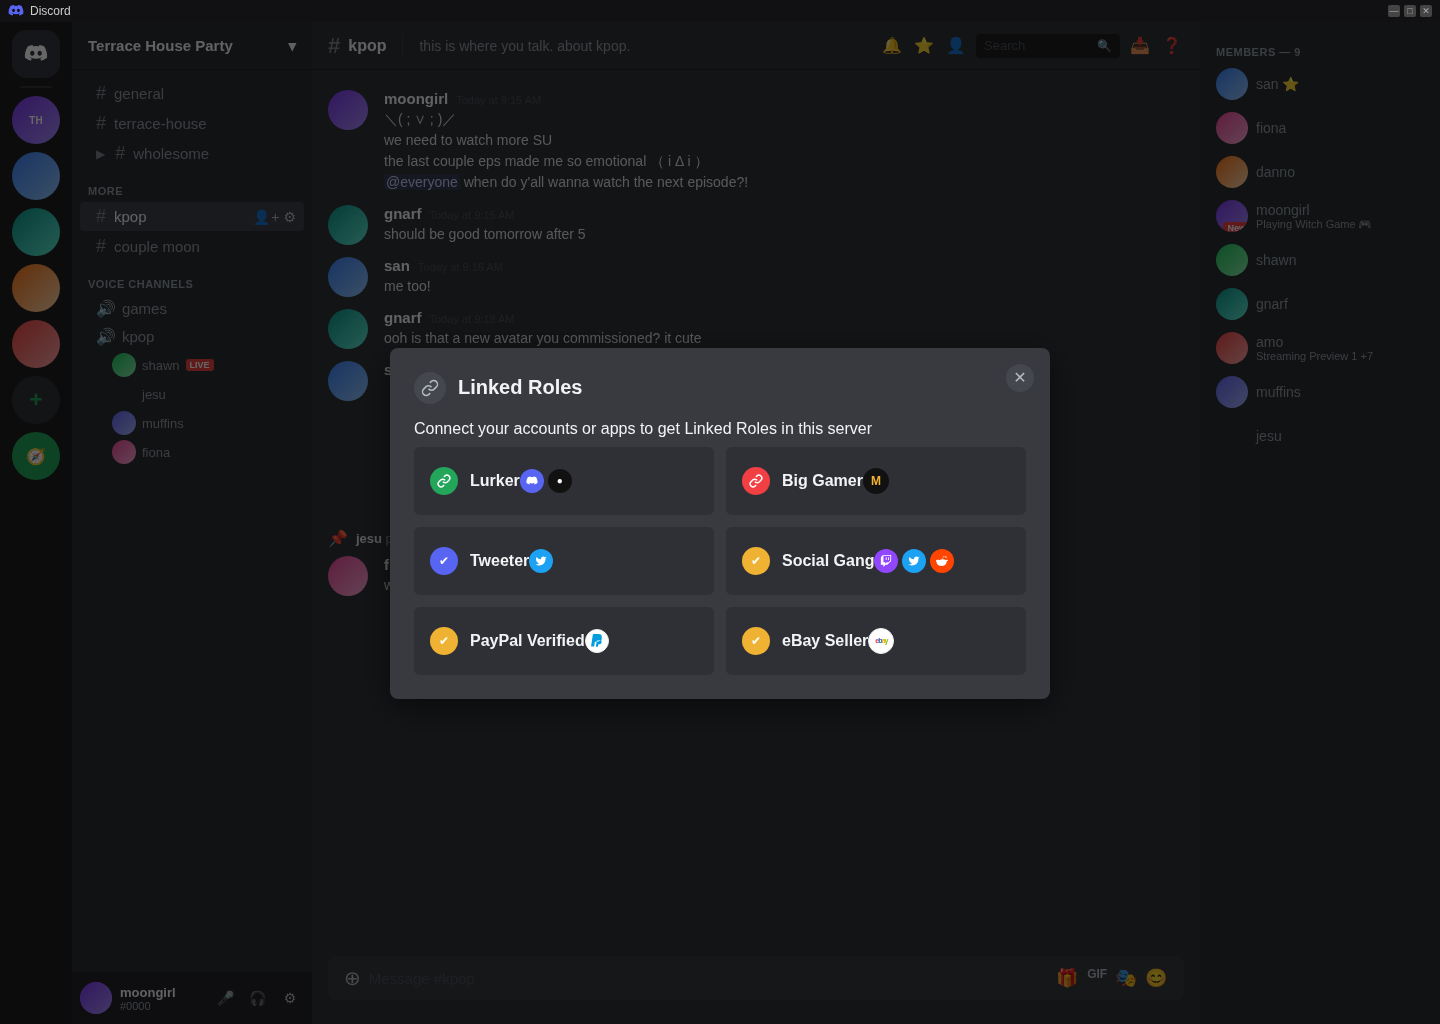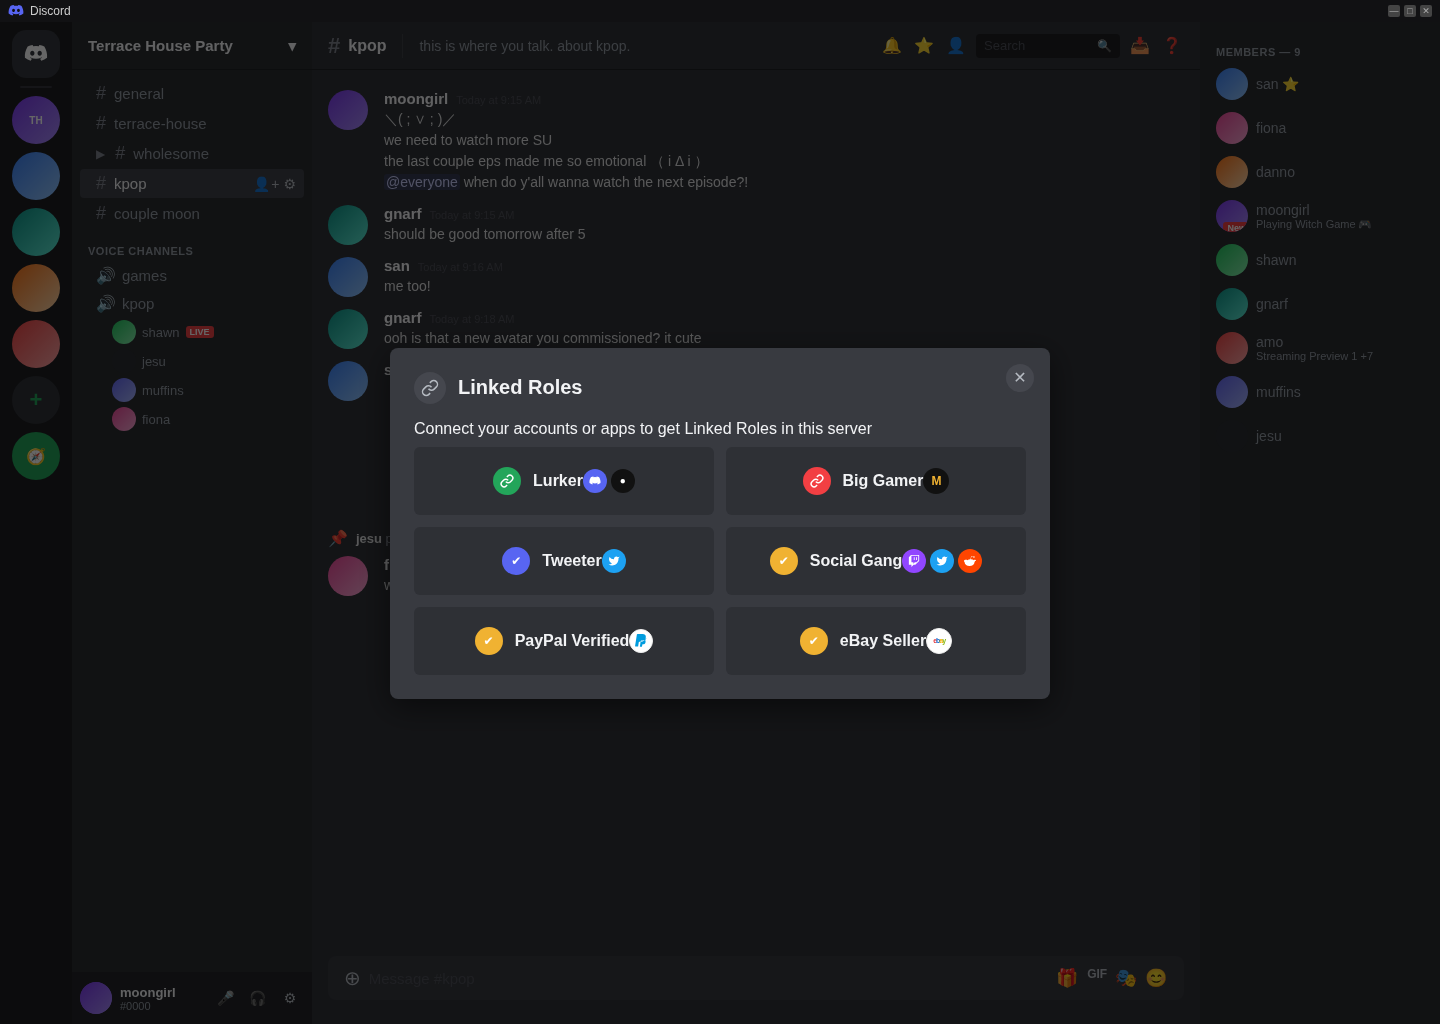--- a/index.html
+++ b/index.html
@@ -171,21 +171,21 @@
     .modal-close {
       position: absolute; top: 16px; right: 16px; width: 28px; height: 28px;
       border-radius: 50%; background: #45474e; border: none; color: #b5bac1;
       cursor: pointer; display: flex; align-items: center; justify-content: center;
       font-size: 16px;
     }
     .modal-subtitle { font-size: 16px; color: #f2f3f5; margin-bottom: 9px; font-weight: 400; }
     .roles-grid { display: grid; grid-template-columns: 1fr 1fr; gap: 12px; }
     .role-card {
       background: #2e3035; border-radius: 6px; padding: 20px 16px;
-      display: flex; align-items: center; justify-content: center;
+      display: flex; align-items: center; justify-content: flex-start;
       cursor: pointer; transition: background 0.15s;
     }
     .role-card-left { display: flex; align-items: center; gap: 12px; }
     .role-card-icon { width: 28px; height: 28px; border-radius: 50%; display: flex; align-items: center; justify-content: center; font-size: 14px; }
     .role-card-name { font-size: 16px; font-weight: 600; color: #f2f3f5; }
     .role-card-badges { display: flex; gap: 4px; align-items: center; }
     .role-badge-icon { width: 24px; height: 24px; border-radius: 50%; display: flex; align-items: center; justify-content: center; font-size: 12px; overflow: hidden; }
 
     
     .av-purple { background: linear-gradient(135deg, #7c3aed, #a78bfa); }
@@ -246,20 +246,21 @@
       <div class="channel-item">
         <span class="channel-hash">#</span>
         <span class="channel-name">terrace-house</span>
       </div>
       <div class="channel-item" style="display:flex;align-items:center;">
         <span style="font-size:12px;color:#80848e;margin-right:4px;">▶</span>
         <span class="channel-hash">#</span>
         <span class="channel-name">wholesome</span>
       </div>
 
+      <div class="channel-category">MORE</div>
       <div class="channel-item active">
         <span class="channel-hash">#</span>
         <span class="channel-name">kpop</span>
         <div class="channel-icons" style="opacity:1;">
           <span class="channel-icon-btn">👤+</span>
           <span class="channel-icon-btn">⚙</span>
         </div>
       </div>
       <div class="channel-item">
         <span class="channel-hash">#</span>

